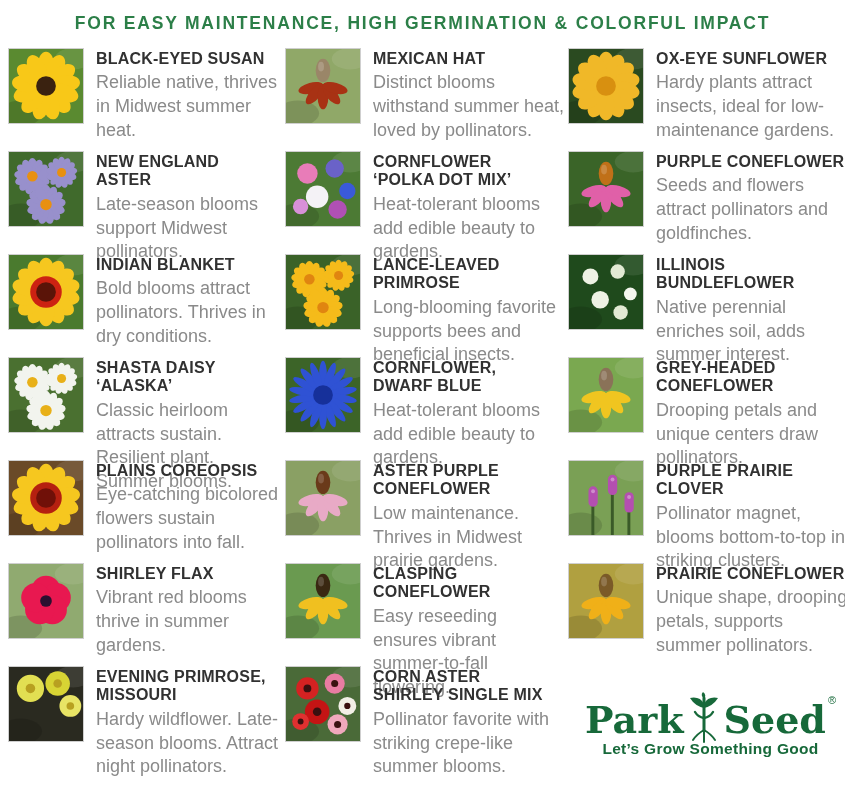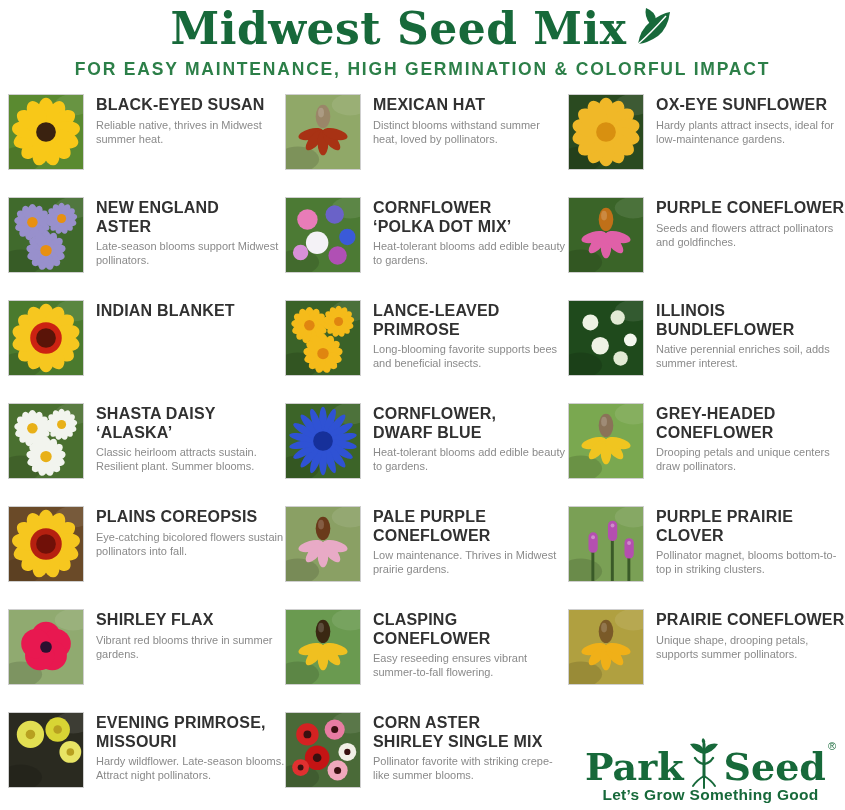--- a/index.html
+++ b/index.html
@@ -29,49 +29,41 @@
   .photo{
     width:76px;height:76px;flex:0 0 76px;border:1px solid #cfcfcf;
     box-sizing:border-box;overflow:hidden;
   }
   .photo svg{display:block;width:100%;height:100%;}
   .txt{padding-top:2px;max-width:192px;}
   .name{
     font-size:16px;font-weight:bold;color:#313131;line-height:1.15;
     letter-spacing:0.2px;white-space:pre-line;
   }
-  .desc{margin-top:3px;font-size:11px;color:#8a8a8a;line-height:1.32;}
+  .desc{margin-top:3px;font-size:18px;color:#8a8a8a;line-height:1.32;}
   .logo-cell{
     display:flex;flex-direction:column;align-items:center;justify-content:center;
     padding-top:14px;
   }
   .logo-row{display:flex;align-items:flex-end;gap:2px;}
   .logo-word{
     font-family:"DejaVu Serif",serif;font-weight:bold;font-size:38px;
     color:#17693a;line-height:0.9;
   }
   .sprout-icon{width:34px;height:52px;margin:0 1px -6px 1px;}
   .reg{font-size:11px;color:#17693a;align-self:flex-start;margin-top:2px;}
   .tagline{
     margin-top:2px;font-size:15.5px;font-weight:bold;color:#17693a;
     letter-spacing:0.3px;
   }
 </style>
 </head>
 <body>
 
 <div class="header">
-  <div class="title-row">
-    <h1>Midwest Seed Mix</h1>
-    <svg class="leaf-icon" viewBox="0 0 44 44">
-      <path d="M8 40 Q10 26 20 18 Q32 9 40 8 Q38 24 28 32 Q18 39 8 40 Z" fill="#17693a"></path>
-      <path d="M20 20 Q14 12 16 4 Q26 8 26 16 Q24 20 20 20 Z" fill="#17693a"></path>
-      <path d="M8 40 Q20 30 36 12" stroke="#ffffff" stroke-width="1.4" fill="none"></path>
-    </svg>
-  </div>
   <div class="subtitle">FOR EASY MAINTENANCE, HIGH GERMINATION &amp; COLORFUL IMPACT</div>
 </div>
 
 <div id="flower-grid">
   <div class="item">
       <div class="photo">
         <svg viewBox="0 0 76 76">
           <rect width="76" height="76" fill="#5a8a30"></rect>
           <ellipse cx="12" cy="66" rx="22" ry="13" fill="rgba(0,0,0,0.13)"></ellipse>
           <ellipse cx="66" cy="10" rx="19" ry="11" fill="rgba(255,255,255,0.09)"></ellipse>
@@ -259,20 +251,21 @@
           <ellipse cx="38" cy="17.75" rx="8.775" ry="14.850000000000001" transform="rotate(257.14285714285717 38 38)" fill="#f6c71f"></ellipse>
           <ellipse cx="38" cy="17.75" rx="8.775" ry="14.850000000000001" transform="rotate(282.85714285714283 38 38)" fill="#f6c71f"></ellipse>
           <ellipse cx="38" cy="17.75" rx="8.775" ry="14.850000000000001" transform="rotate(308.57142857142856 38 38)" fill="#f6c71f"></ellipse>
           <ellipse cx="38" cy="17.75" rx="8.775" ry="14.850000000000001" transform="rotate(334.2857142857143 38 38)" fill="#f6c71f"></ellipse>
           <circle cx="38" cy="38" r="16.200000000000003" fill="#cc2212"></circle>
           <circle cx="38" cy="38" r="10.125" fill="#5a1408"></circle>
         </svg>
       </div>
       <div class="txt">
         <div class="name">INDIAN BLANKET</div>
+        <div class="desc">Bold blooms attract pollinators. Thrives in dry conditions.</div>
       </div>
     </div>
     <div class="item">
       <div class="photo">
         <svg viewBox="0 0 76 76">
           <rect width="76" height="76" fill="#3a6228"></rect>
           <ellipse cx="12" cy="66" rx="22" ry="13" fill="rgba(0,0,0,0.13)"></ellipse>
           <ellipse cx="66" cy="10" rx="19" ry="11" fill="rgba(255,255,255,0.09)"></ellipse>
           <ellipse cx="24" cy="14.200000000000001" rx="4.68" ry="7.92" transform="rotate(0 24 25)" fill="#f5bb1a"></ellipse>
           <ellipse cx="24" cy="14.200000000000001" rx="4.68" ry="7.92" transform="rotate(27.692307692307693 24 25)" fill="#f5bb1a"></ellipse>
@@ -490,21 +483,21 @@
           <ellipse cx="25.442964258242114" cy="40.10582854123025" rx="5.5" ry="13" transform="rotate(75 25.442964258242114 40.10582854123025)" fill="#e8aac6"></ellipse>
           <ellipse cx="29.643761074074988" cy="46.19253331742774" rx="5.5" ry="13" transform="rotate(40 29.643761074074988 46.19253331742774)" fill="#e8aac6"></ellipse>
           <ellipse cx="38" cy="49" rx="5.5" ry="13" transform="rotate(0 38 49)" fill="#e8aac6"></ellipse>
           <ellipse cx="46.35623892592501" cy="46.19253331742774" rx="5.5" ry="13" transform="rotate(-40 46.35623892592501 46.19253331742774)" fill="#e8aac6"></ellipse>
           <ellipse cx="50.557035741757886" cy="40.10582854123025" rx="5.5" ry="13" transform="rotate(-75 50.557035741757886 40.10582854123025)" fill="#e8aac6"></ellipse>
           <ellipse cx="38" cy="22" rx="7.5" ry="12" fill="#6a3a1a"></ellipse>
           <ellipse cx="36" cy="18" rx="3" ry="5" fill="rgba(255,255,255,0.18)"></ellipse>
         </svg>
       </div>
       <div class="txt">
-        <div class="name">PALE PURPLE
+        <div class="name">ASTER PURPLE
 CONEFLOWER</div>
         <div class="desc">Low maintenance. Thrives in Midwest prairie gardens.</div>
       </div>
     </div>
     <div class="item">
       <div class="photo">
         <svg viewBox="0 0 76 76">
           <rect width="76" height="76" fill="#7aa055"></rect>
           <ellipse cx="12" cy="66" rx="22" ry="13" fill="rgba(0,0,0,0.13)"></ellipse>
           <ellipse cx="66" cy="10" rx="19" ry="11" fill="rgba(255,255,255,0.09)"></ellipse>

